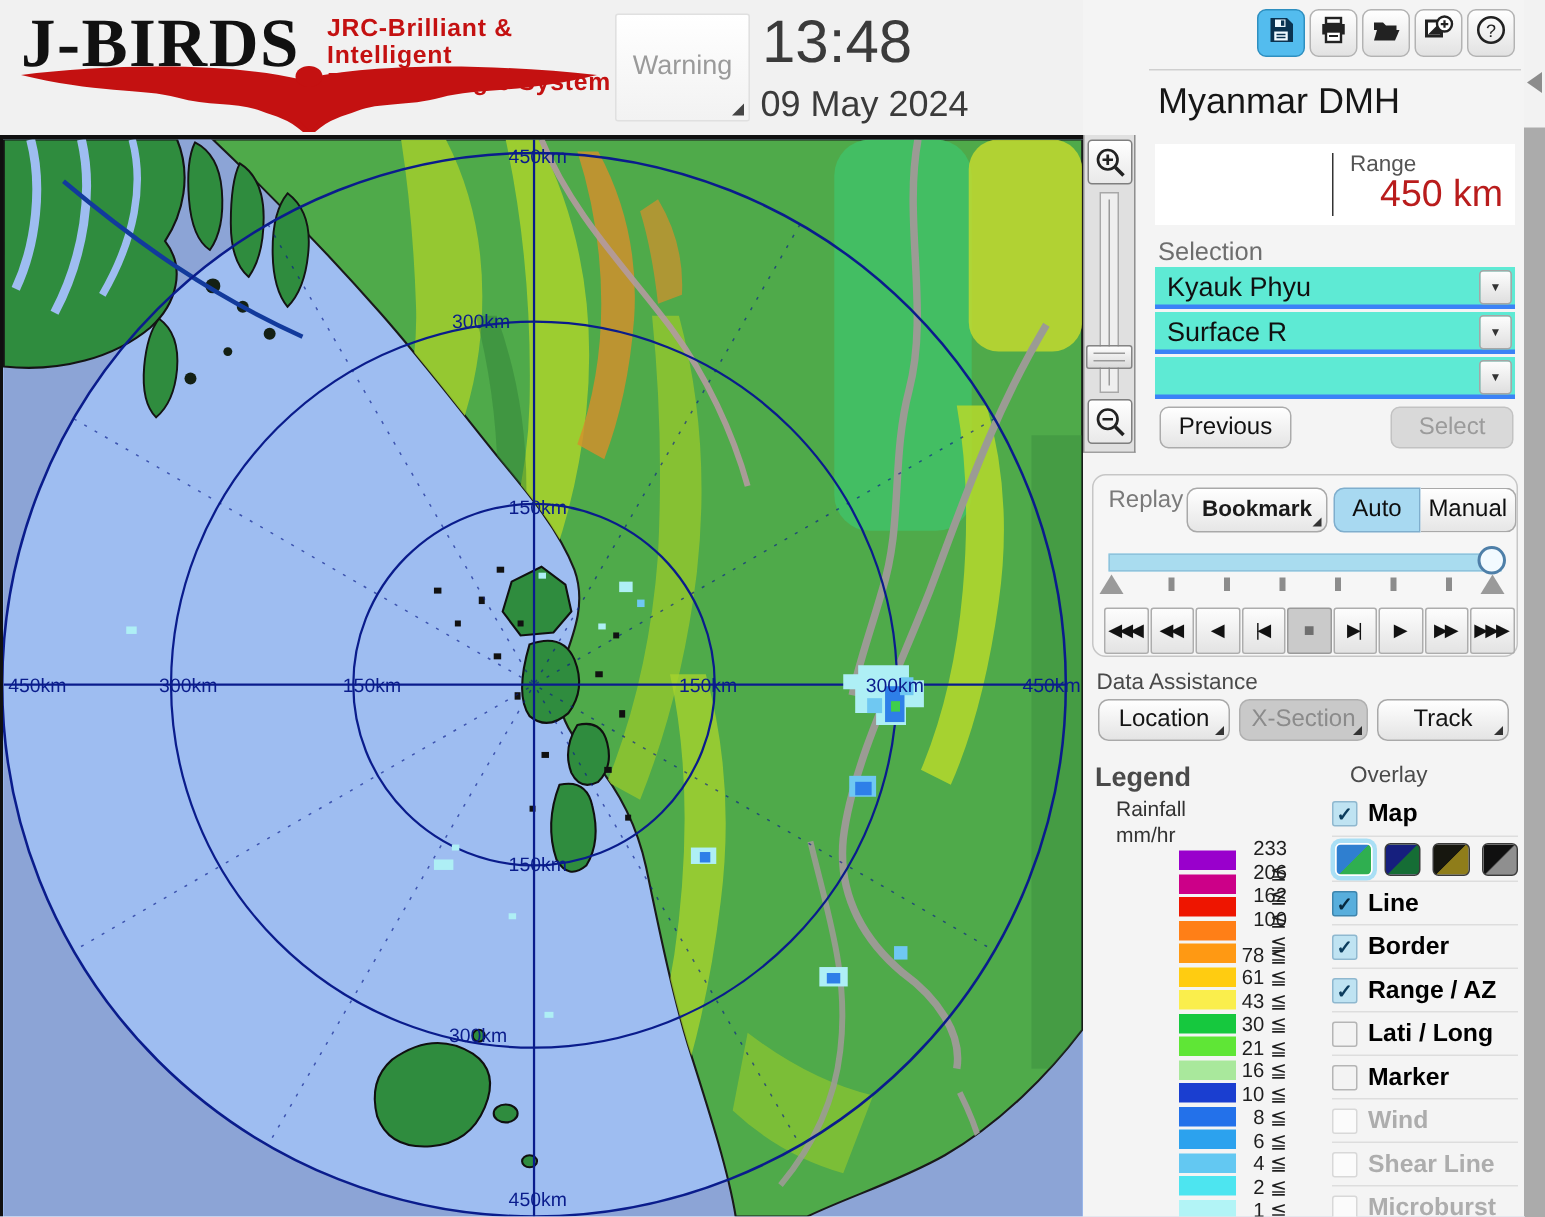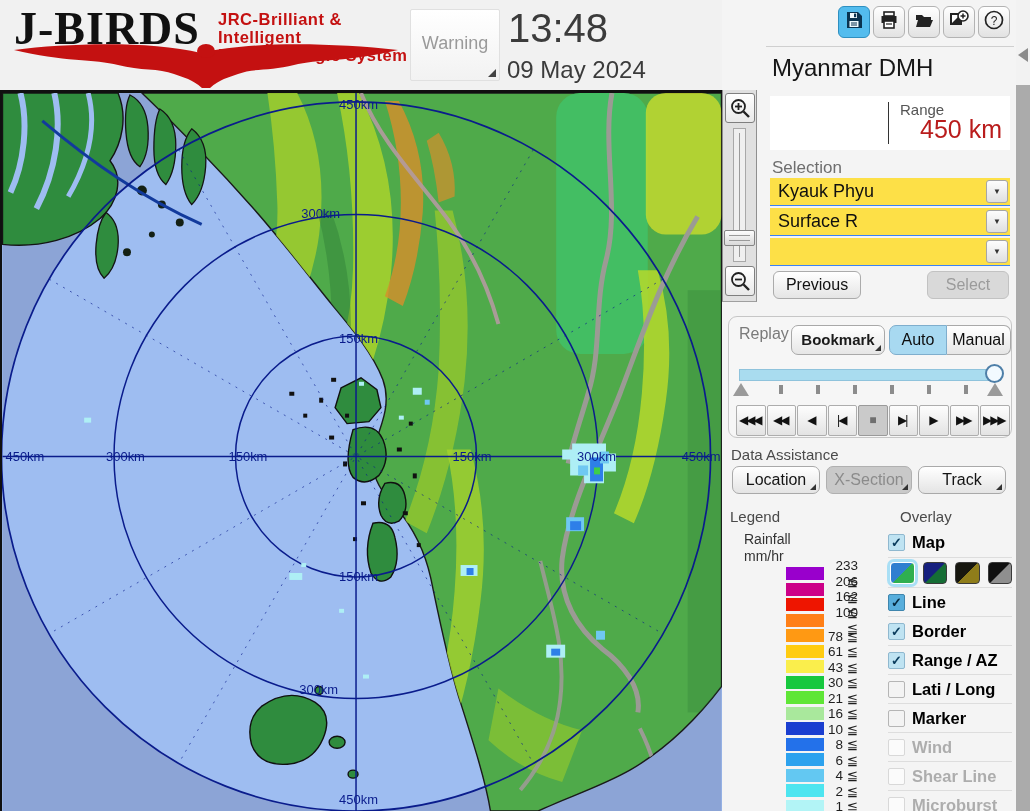--- a/index.html
+++ b/index.html
@@ -38,22 +38,22 @@
   .tool-btn.active { background:#53BCEE; border-color:#2E8FC0; }
   #panel-sep { position:absolute; left:44px; top:46px; width:248px; height:1px; background:#CFCFCF; }
   #station { position:absolute; left:50px; top:54px; font-size:24px; color:#161616; }
 
   #range-box { position:absolute; left:48px; top:96px; width:240px; height:54px; background:#FFF; }
   #range-div { position:absolute; left:118px; top:6px; width:1px; height:42px; background:#333; }
   #range-label { position:absolute; left:130px; top:5px; font-size:15px; color:#555; }
   #range-value { position:absolute; right:8px; bottom:6px; font-size:25px; color:#b91c1c; }
 
   #selection-label { position:absolute; left:50px; top:158px; font-size:17px; color:#6E6E6E; }
-  .dropdown { position:absolute; left:48px; width:240px; height:28px; background:#fde047;
-    border-bottom:1px solid #3b82f6; }
+  .dropdown { position:absolute; left:48px; width:240px; height:28px; background:#5eead4;
+    border-bottom:3px solid #3b82f6; }
   .dd-text { position:absolute; left:8px; top:0; font-size:18px; line-height:27px; color:#101010; }
   .dd-btn { position:absolute; right:2px; top:2px; width:22px; height:23px; border:1px solid #A6A6A6;
     border-radius:3px; background:linear-gradient(#FDFDFD,#DFDFDF); font-size:8px; color:#333;
     text-align:center; line-height:21px; }
   .push-btn { position:absolute; height:28px; border:1px solid #ABABAB; border-radius:6px;
     background:linear-gradient(#FFFFFF,#E5E5E5); font-size:16px; color:#121212; text-align:center; }
   #btn-previous { left:51px; top:271px; width:88px; line-height:26px; }
   #btn-select { left:205px; top:271px; width:82px; line-height:26px; background:#D9D9D9;
     border-color:#C2C2C2; color:#9B9B9B; }
 
@@ -86,21 +86,21 @@
   
   #assist-label { position:absolute; left:9px; top:446px; font-size:15px; color:#4A4A4A; }
   .assist-btn { position:absolute; top:466px; height:28px; border:1px solid #A9A9A9; border-radius:7px;
     background:linear-gradient(#FFFFFF,#E4E4E4); font-size:16px; color:#141414; text-align:center;
     line-height:26px; }
   #btn-location { left:10px; width:88px; }
   #btn-xsection { left:104px; width:86px; background:#C9C9C9; color:#8B8B8B; border-color:#B0B0B0; }
   #btn-track { left:196px; width:88px; }
 
   
-  #legend-label { position:absolute; left:8px; top:508px; font-size:15px; color:#4A4A4A; }
+  #legend-label { position:absolute; left:8px; top:508px; font-size:18px; color:#4A4A4A;font-weight:bold; }
   #legend-unit { position:absolute; left:22px; top:531px; font-size:14px; color:#333; line-height:17px; }
   #legend-rows { position:absolute; left:16px; top:566px; width:122px; }
   .lg-row { display:flex; align-items:center; height:15.5px;margin-left:48px; }
   .lg-swatch { width:38px; height:13px; }
   .lg-val { flex:1; text-align:right; font-size:13.5px; color:#1E1E1E; padding-right:2px; }
 
   
   #overlay-label { position:absolute; left:154px; top:508px; font-size:15px; color:#4A4A4A;margin-left:24px; }
   #overlay-list { position:absolute; left:166px; top:528px; width:124px; }
   .ov-row { display:flex; align-items:center; height:29px; border-top:1px solid #DDD; }

